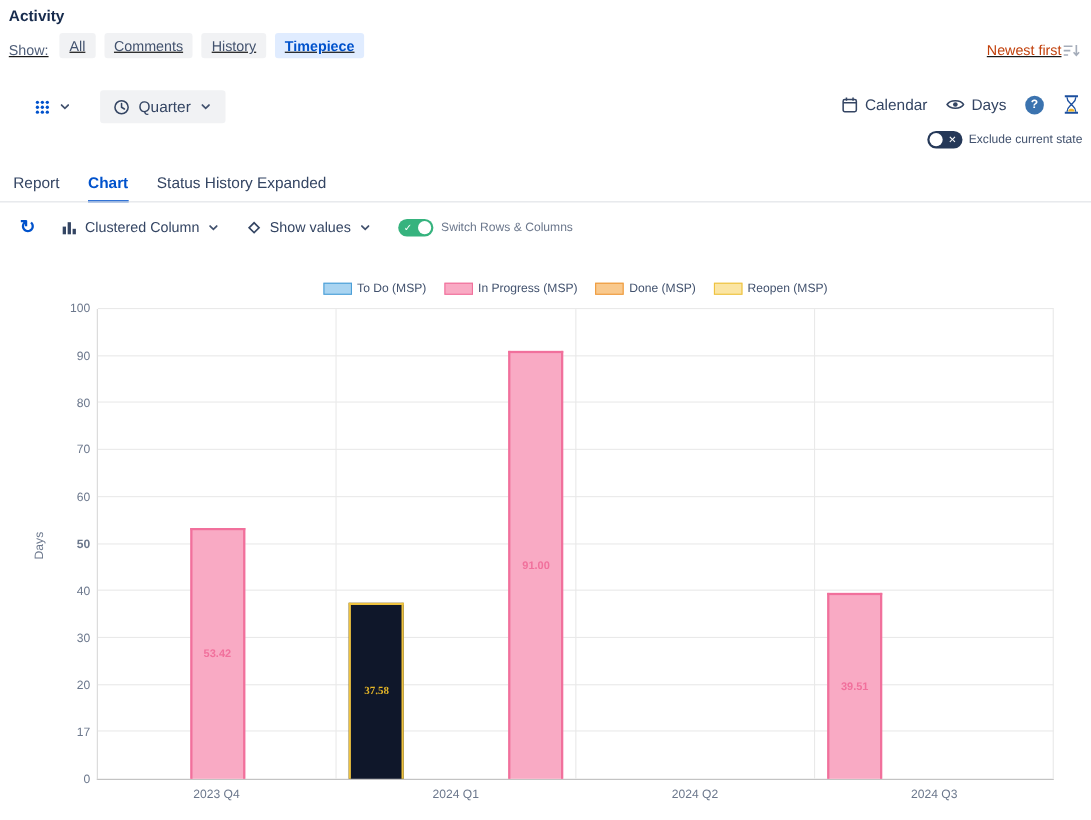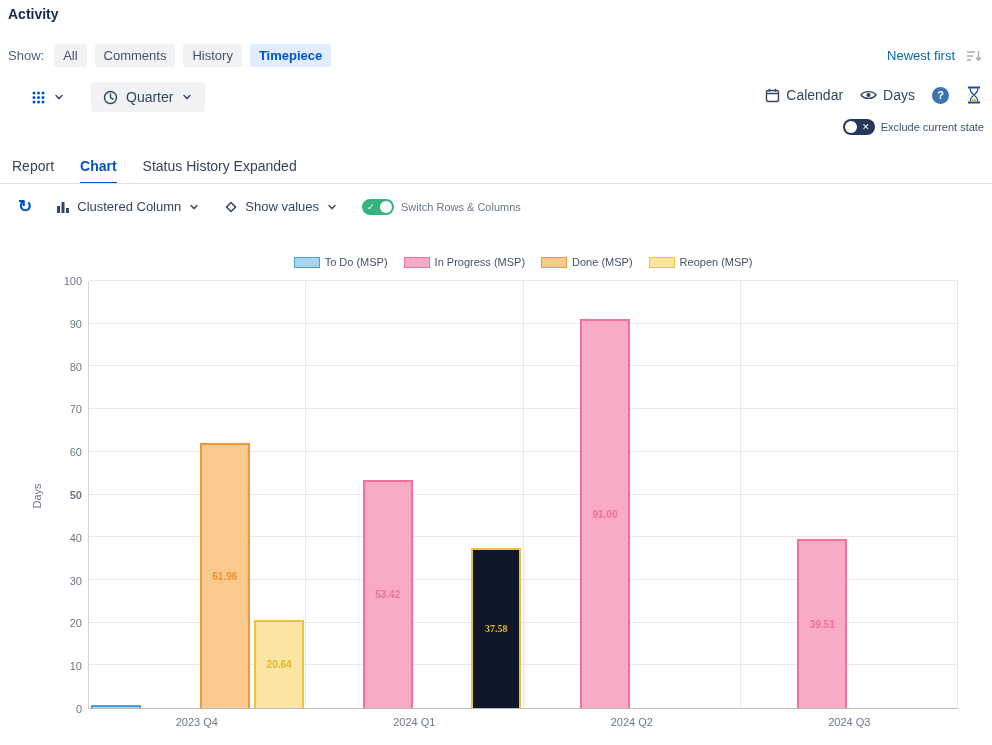--- a/index.html
+++ b/index.html
@@ -1,25 +1,25 @@
 <!DOCTYPE html>
 <html><head>
 <meta charset="utf-8">
 <style>
   * { margin:0; padding:0; box-sizing:border-box; }
   body { font-family:"Liberation Sans", sans-serif; background:#fff; }
   .page { position:relative; width:992px; height:745px; background:#fff; overflow:hidden;padding-left:12px; }
 
   .title { position:absolute; top:6px; left:8px; font-size:14px; font-weight:bold; color:#172b4d; }
 
-  .show-row { position:absolute; top:44px; left:8px; right:10px; display:flex; align-items:center; gap:8px; }
+  .show-row { position:absolute; top:30px; left:8px; right:10px; display:flex; align-items:flex-end; gap:8px;text-decoration:underline; }
   .show-label { font-size:13px; color:#505f79; margin-right:2px; }
   .filter-btn { border:none; background:#f1f2f4; color:#42526e; font-size:13px; font-family:inherit; padding:4px 9px; border-radius:3px; cursor:pointer; }
   .filter-btn.active { background:#e0ecff; color:#0052cc; font-weight:bold; }
-  .sort { margin-left:auto; display:flex; align-items:center; gap:11px; color:#0369a1; font-size:13px; cursor:default; }
+  .sort { margin-left:auto; display:flex; align-items:center; gap:1px; color:#c2410c; font-size:13px; cursor:default; }
 
   .selector-row { position:absolute; top:82px; left:24px; display:flex; align-items:center; gap:18px; }
   .selector { display:flex; align-items:center; gap:8px; font-size:14px; font-weight:bold; color:#344563; cursor:pointer; padding:6px 8px; border-radius:3px; }
   .selector.boxed { background:#f1f2f4; font-weight:normal; padding:7px 12px; }
 
   .view-controls { position:absolute; top:86px; right:10px; display:flex; align-items:center; gap:17px; font-size:14px; color:#344563; }
   .vc-item { display:flex; align-items:center; gap:6px; cursor:pointer; }
   .help-circle { width:17px; height:17px; border-radius:50%; background:#3b73af; color:#fff; font-size:11px; font-weight:bold; display:flex; align-items:center; justify-content:center; cursor:pointer; }
 
   .exclude-row { position:absolute; top:119px; right:8px; display:flex; align-items:center; gap:6px; font-size:11px; color:#42526e; }
@@ -203,50 +203,34 @@
       </div>
       <div class="legend-item">
         <span class="legend-swatch" style="background: rgb(251, 229, 163); border-color: rgb(238, 194, 63);"></span>
         <span class="legend-label">Reopen (MSP)</span>
       </div>
     </div>
 
   <div class="y-axis-title">Days</div>
   <div class="y-axis-labels">
       <div class="y-tick" style="bottom: 0%;">0</div>
-      <div class="y-tick" style="bottom: 10%;">10</div>
+      <div class="y-tick" style="bottom: 10%;">17</div>
       <div class="y-tick" style="bottom: 20%;">20</div>
       <div class="y-tick" style="bottom: 30%;">30</div>
       <div class="y-tick" style="bottom: 40%;">40</div>
       <div class="y-tick" style="bottom: 50%; font-weight: bold;">50</div>
       <div class="y-tick" style="bottom: 60%;">60</div>
       <div class="y-tick" style="bottom: 70%;">70</div>
       <div class="y-tick" style="bottom: 80%;">80</div>
       <div class="y-tick" style="bottom: 90%;">90</div>
       <div class="y-tick" style="bottom: 100%;">100</div>
     </div>
 
   <div class="plot">
     <div class="bars-layer">
-        <div class="bar-group">
-          <div class="bar-slot">
-            <div class="bar" style="height: 0.3%; background: rgb(169, 212, 241); border-color: rgb(76, 159, 216);"></div>
-          </div>
-          <div class="bar-slot"></div>
-          <div class="bar-slot">
-            <div class="bar" style="height: 61.96%; background: rgb(249, 201, 141); border-color: rgb(238, 154, 60);">
-              <span class="bar-label" style="color: rgb(238, 147, 54);">61.96</span>
-            </div>
-          </div>
-          <div class="bar-slot">
-            <div class="bar" style="height: 20.64%; background: rgb(251, 229, 163); border-color: rgb(238, 194, 63);">
-              <span class="bar-label" style="color: rgb(229, 182, 39);">20.64</span>
-            </div>
-          </div>
-        </div>
         <div class="bar-group">
           <div class="bar-slot"></div>
           <div class="bar-slot">
             <div class="bar" style="height: 53.42%; background: rgb(249, 170, 196); border-color: rgb(241, 112, 156);">
               <span class="bar-label" style="color: rgb(241, 112, 156);">53.42</span>
             </div>
           </div>
           <div class="bar-slot"></div>
           <div class="bar-slot">
             <div class="bar" style="height: 37.58%; background: #0f172a; border-color: rgb(238, 194, 63); font-family: Liberation Serif, serif;">

